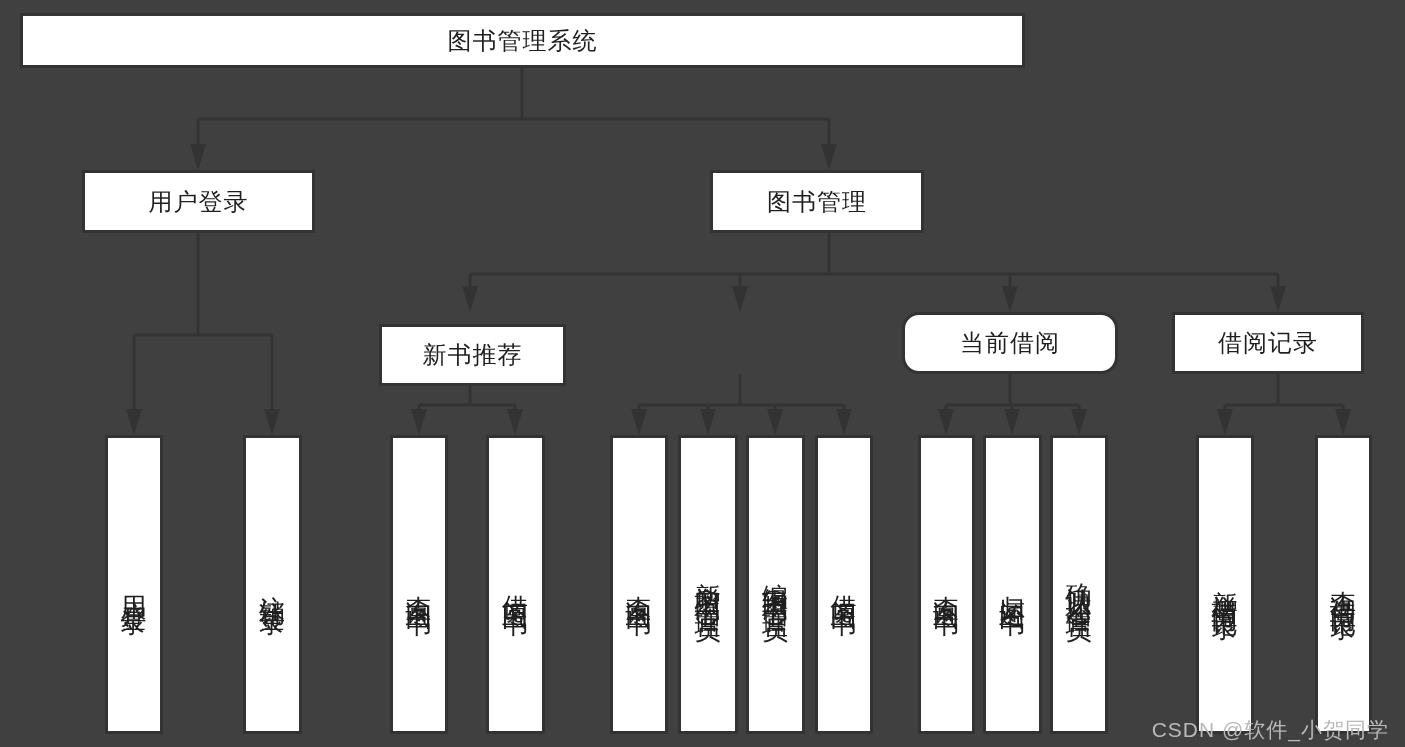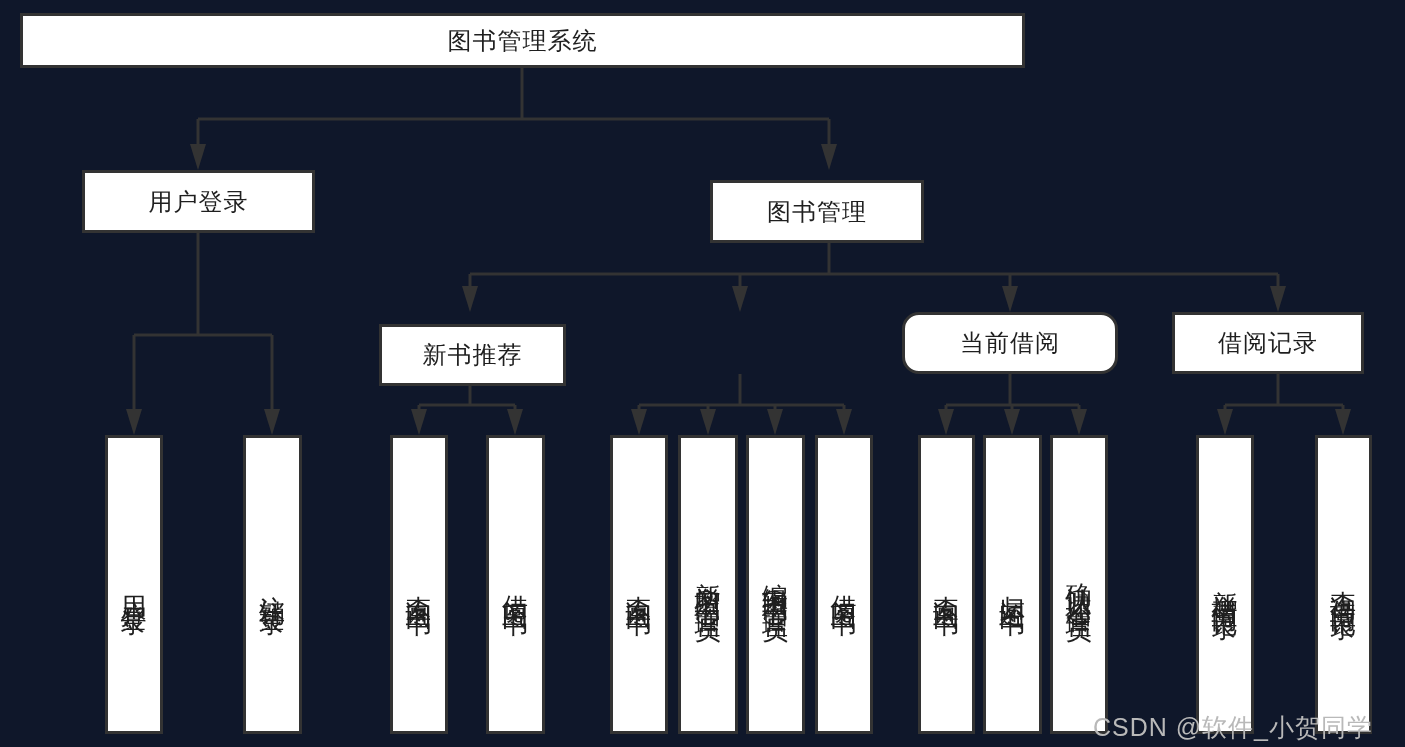--- a/index.html
+++ b/index.html
@@ -4,21 +4,21 @@
 <style>
   html, body {
     margin: 0; padding: 0;
     background: #ffffff;
     font-family: "Liberation Sans", sans-serif;
   }
   .canvas {
     position: relative;
     width: 1405px;
     height: 747px;
-    background: #0f172a;
+    background: #404040;
     overflow: hidden;
   }
   .connectors {
     position: absolute;
     left: 0; top: 0;
     width: 1405px; height: 747px;
   }
   .node {
     position: absolute;
     box-sizing: border-box;
@@ -36,23 +36,23 @@
   }
   .vbox {
     writing-mode: vertical-rl;
     text-orientation: mixed;
     font-size: 26px;
     letter-spacing: 5px;
     line-height: 1;
   }
   .watermark {
     position: absolute;
-    right: 32px;
+    right: 16px;
     bottom: 3px;
-    font-size: 25px;
+    font-size: 21px;
     color: #b9b9b9;
     letter-spacing: 1px;
     white-space: nowrap;
     pointer-events: none;
   }
 </style>
 </head>
 <body>
 
 <div class="canvas">
@@ -96,21 +96,21 @@
     <g stroke="#333333" stroke-width="3" fill="none">
       <path d="M1278,374 V405 M1225,405 H1343 M1225,405 V411 M1343,405 V411"></path>
       <polygon points="1217,409 1233,409 1225,435" fill="#333333" stroke="none"></polygon>
       <polygon points="1335,409 1351,409 1343,435" fill="#333333" stroke="none"></polygon>
     </g>
   </svg>
 
   <div class="node hbox" style="left:20px; top:13px; width:1005px; height:55px;">图书管理系统</div>
 
   <div class="node hbox" style="left:82px; top:170px; width:233px; height:63px;">用户登录</div>
-  <div class="node hbox" style="left:710px; top:180px; width:214px; height:63px;">图书管理</div>
+  <div class="node hbox" style="left:710px; top:170px; width:214px; height:63px;">图书管理</div>
 
   <div class="node hbox" style="left:362px; top:324px; width:187px; height:62px;margin-left:17px;">新书推荐</div>
   <div class="node hbox" style="left:902px; top:312px; width:216px; height:62px;border-radius:17px;">当前借阅</div>
   <div class="node hbox" style="left:1172px; top:312px; width:192px; height:62px;">借阅记录</div>
 
   <div class="node vbox" style="left:105px; top:435px; width:58px; height:299px;">用户登录</div>
   <div class="node vbox" style="left:243px; top:435px; width:59px; height:299px;">注销登录</div>
 
   <div class="node vbox" style="left:390px; top:435px; width:58px; height:299px;">查询图书</div>
   <div class="node vbox" style="left:486px; top:435px; width:59px; height:299px;">借阅图书</div>

